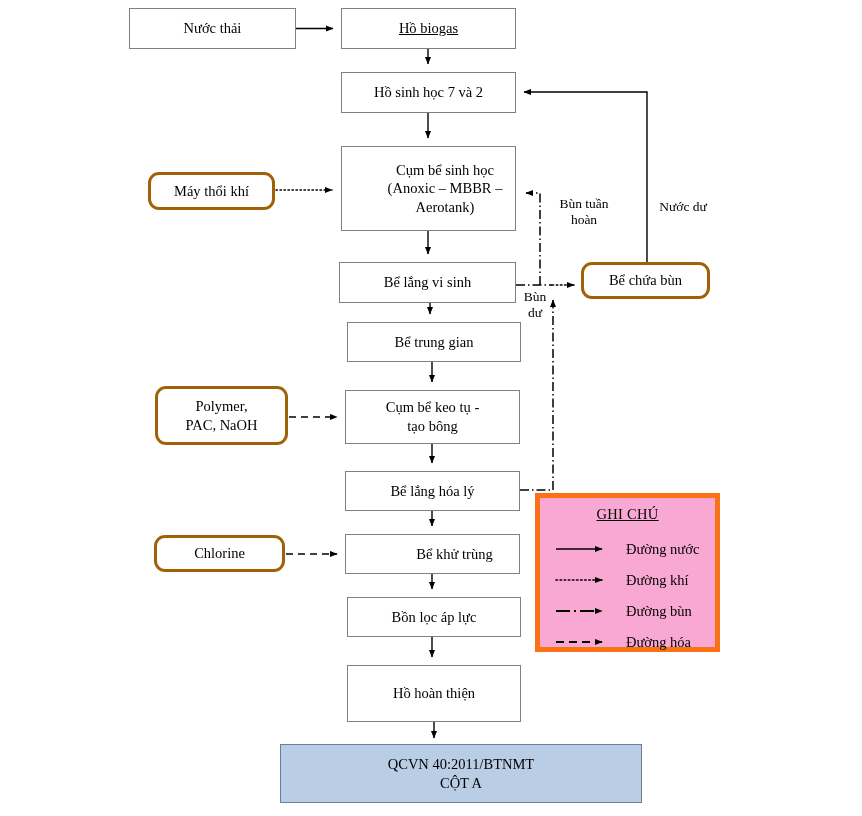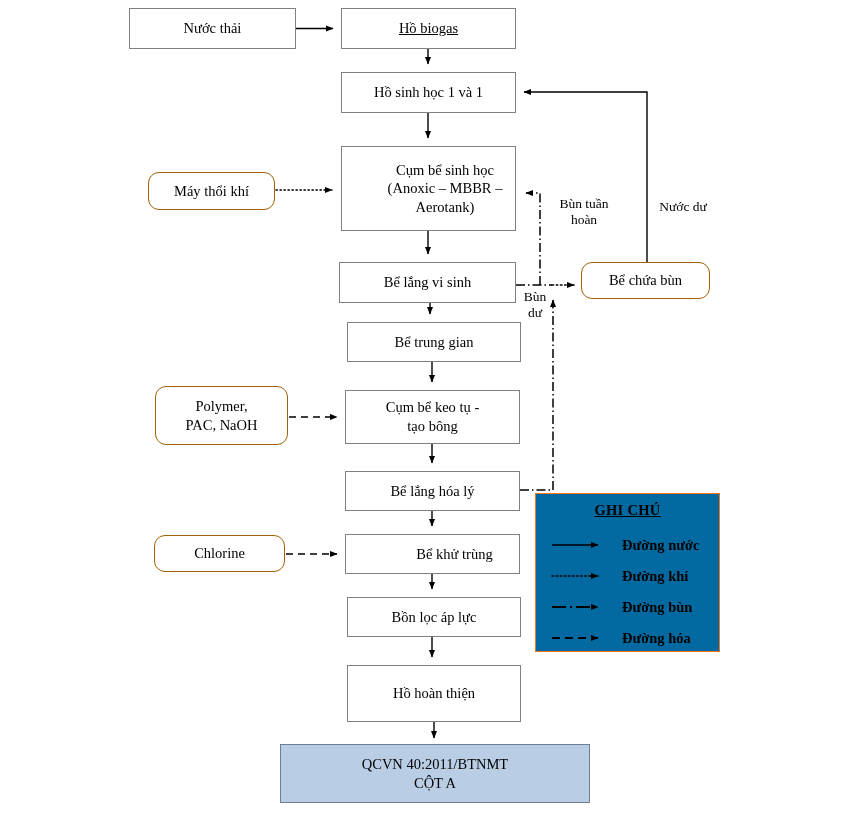--- a/index.html
+++ b/index.html
@@ -27,21 +27,21 @@
     align-items: center;
     justify-content: center;
     text-align: center;
     font-size: 14.5px;
     line-height: 1.28;
     color: #000000;
     padding: 2px 4px;
   }
   .node.rounded {
     border-radius: 11px;
-    border: 1px solid #a16207;
+    border: 3px solid #a16207;
   }
   .node.fill-blue {
     background: #b9cde5;
     border: 1px solid #6d7f93;
   }
   .node .lbl {
     display: block;
     width: 100%;
   }
   .edge-label {
@@ -56,23 +56,22 @@
     position: absolute;
     left: 0;
     top: 0;
     width: 862px;
     height: 816px;
     pointer-events: none;
   }
   .legend-box {
     position: absolute;
     box-sizing: border-box;
-    border: 1px solid #f97316;
-    background: #0369a1;
-    font-weight: bold;
+    border: 5px solid #f97316;
+    background: #f9a8d4;
   }
   .legend-title {
     position: absolute;
     width: 100%;
     top: 8px;
     text-align: center;
     font-size: 14.5px;
     text-decoration: underline;
     letter-spacing: .3px;
   }
@@ -150,21 +149,21 @@
   </svg>
 
   <div id="nodes-layer">
       <div class="node" style="left: 129px; top: 8px; width: 167px; height: 41px;">
         <span class="lbl">Nước thải</span>
       </div>
       <div class="node" style="left: 341px; top: 8px; width: 175px; height: 41px; text-decoration: underline;">
         <span class="lbl">Hồ biogas</span>
       </div>
       <div class="node" style="left: 341px; top: 72px; width: 175px; height: 41px;">
-        <span class="lbl">Hồ sinh học 1 và 1</span>
+        <span class="lbl">Hồ sinh học 7 và 2</span>
       </div>
       <div class="node rounded" style="left: 148px; top: 172px; width: 127px; height: 38px;">
         <span class="lbl">Máy thổi khí</span>
       </div>
       <div class="node" style="left: 341px; top: 146px; width: 175px; height: 85px; padding-left: 37px;">
         <span class="lbl">Cụm bể sinh học<br>(Anoxic – MBBR –<br>Aerotank)</span>
       </div>
       <div class="node" style="left: 339px; top: 262px; width: 177px; height: 41px;">
         <span class="lbl">Bể lắng vi sinh</span>
       </div>
@@ -188,21 +187,21 @@
       </div>
       <div class="node" style="left: 345px; top: 534px; width: 175px; height: 40px; padding-left: 48px;">
         <span class="lbl">Bể khử trùng</span>
       </div>
       <div class="node" style="left: 347px; top: 597px; width: 174px; height: 40px;">
         <span class="lbl">Bồn lọc áp lực</span>
       </div>
       <div class="node" style="left: 347px; top: 665px; width: 174px; height: 57px;">
         <span class="lbl">Hồ hoàn thiện</span>
       </div>
-      <div class="node fill-blue" style="left: 280px; top: 744px; width: 310px; height: 59px;">
+      <div class="node fill-blue" style="left: 280px; top: 744px; width: 362px; height: 59px;">
         <span class="lbl">QCVN 40:2011/BTNMT<br>CỘT A</span>
       </div>
     </div>
   <div id="labels-layer">
       <div class="edge-label" style="left: 545px; top: 196px; width: 78px;">Bùn tuần<br>hoàn</div>
       <div class="edge-label" style="left: 648px; top: 199px; width: 70px;">Nước dư</div>
       <div class="edge-label" style="left: 518px; top: 289px; width: 34px;">Bùn<br>dư</div>
     </div>
 
   <div class="legend-box" id="legend-box" style="left: 535px; top: 493px; width: 185px; height: 159px;">

